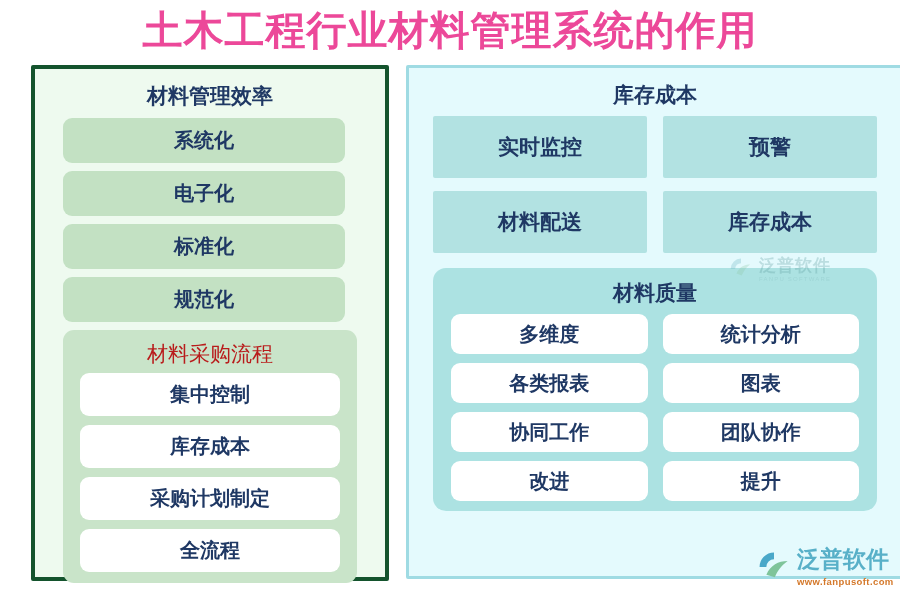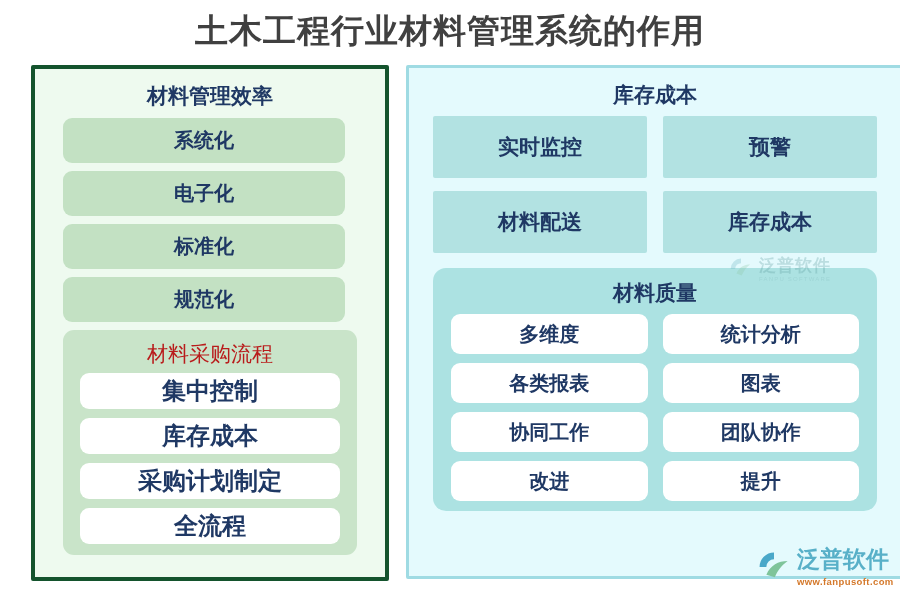--- a/index.html
+++ b/index.html
@@ -21,23 +21,23 @@
     box-sizing: border-box;
   }
 
   
   .page-title {
     position: absolute;
     left: 0;
     top: 10px;
     width: 900px;
     text-align: center;
-    font-size: 33px;
-    font-weight: bold;
-    color: #404040;
+    font-size: 40px;
+    font-weight: bold;
+    color: #ec4899;
     letter-spacing: 1px;
     line-height: 42px;
     white-space: nowrap;
   }
 
   
   .panel {
     position: absolute;
     box-sizing: border-box;
     border-radius: 2px;
@@ -102,26 +102,26 @@
     line-height: 26px;
     padding: 9px 0 6px 0;
     white-space: nowrap;
   }
   .sub-card .sub-items {
     padding: 0 17px;
   }
   .white-pill {
     background: #ffffff;
     border-radius: 9px;
-    height: 36px;
+    height: 43px;
     margin-bottom: 9px;
     display: flex;
     align-items: center;
     justify-content: center;
-    font-size: 24px;
+    font-size: 20px;
     font-weight: bold;
     color: #1f3864;
     white-space: nowrap;
   }
   .white-pill:last-child { margin-bottom: 0; }
 
   
   .right-grid {
     display: grid;
     grid-template-columns: 1fr 1fr;

